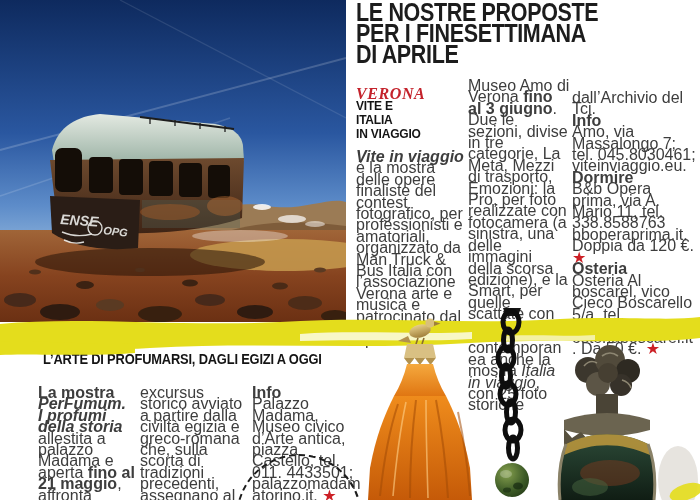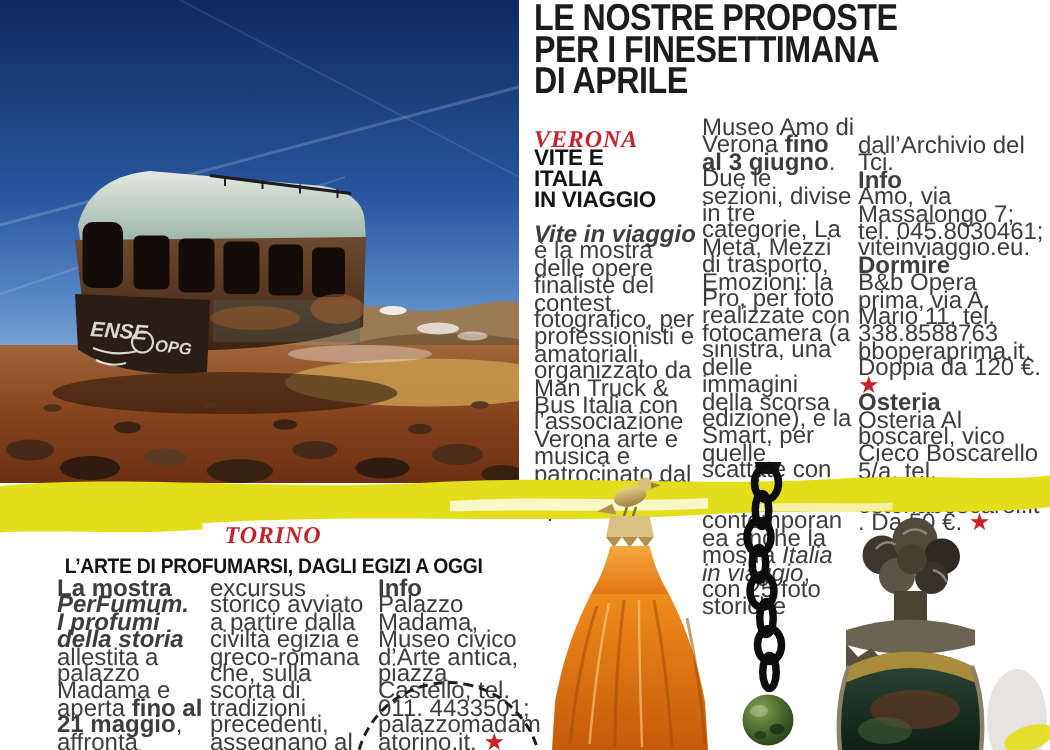--- a/index.html
+++ b/index.html
@@ -6,21 +6,21 @@
   body{width:700px;height:500px;position:relative;overflow:hidden;background:#ffffff;
        font-family:"Liberation Sans",sans-serif;color:#3d3d3d;}
   .abs{position:absolute;}
   
   #headline{left:356px;top:2px;width:344px;font-weight:bold;font-size:25px;line-height:21px;
             color:#1c1c1c;letter-spacing:-0.4px;white-space:pre-line;
             transform:scaleX(.86);transform-origin:left top;}
   .kicker{font-family:"Liberation Serif",serif;font-style:italic;font-weight:bold;
           font-size:16px;letter-spacing:.6px;color:#c4232c;}
   #verona-kicker{left:356px;top:85px;}
-  #verona-title{left:356px;top:99px;font-weight:bold;font-size:15px;line-height:14px;
+  #verona-title{left:356px;top:99px;font-weight:bold;font-size:12px;line-height:14px;
                 color:#141414;white-space:pre-line;letter-spacing:-0.2px;}
   .col{font-size:16px;line-height:11.4px;white-space:pre-wrap;overflow-wrap:anywhere;}
   .b{font-weight:bold;} .i{font-style:italic;} .red{color:#cc2026;}
   #v-col1{left:356px;top:151px;width:108px;}
   #v-col2{left:468px;top:80px;width:102px;}
   #v-col3{left:572px;top:92px;width:124px;}
   #photo-credit{left:334px;top:322px;transform:rotate(-90deg);transform-origin:0 0;
                 font-size:6.5px;color:#4a3a28;letter-spacing:.3px;width:60px;}
   
   #torino-head{left:0;top:349px;width:364px;text-align:center;}
@@ -225,21 +225,20 @@
 <div id="v-col2" class="abs col"><span>Museo Amo di Verona </span><span class="b">fino al 3 giugno</span><span>. Due le sezioni, divise in tre categorie, La Meta, Mezzi di trasporto, Emozioni: la Pro, per foto realizzate con fotocamera (a sinistra, una delle immagini della scorsa edizione), e la Smart, per quelle scattate con smartphone. In contemporanea anche la mostra </span><span class="i">Italia in viaggio</span><span>, con 25 foto storiche</span></div>
 <div id="v-col3" class="abs col"><span>dall’Archivio del Tci.
 </span><span class="b">Info</span><span>
 Amo, via Massalongo 7; tel. 045.8030461; viteinviaggio.eu.
 </span><span class="b">Dormire</span><span>
 B&amp;b Opera prima, via A. Mario 11, tel. 338.8588763 bboperaprima.it. Doppia da 120 €. </span><span class="red">★</span><span>
 </span><span class="b">Osteria</span><span>
 Osteria Al boscarel, vico Cieco Boscarello 5/a, tel. 045.8004574; osteriaboscarel.it. Da 50 €. </span><span class="red">★</span></div>
 
 <div id="torino-head" class="abs">
-  <div class="kicker">TORINO</div>
   <div id="torino-title">L’ARTE DI PROFUMARSI, DAGLI EGIZI A OGGI</div>
 </div>
 
 <div id="t-col1" class="abs col"><span class="b">La mostra
 </span><span class="b i">PerFumum.
 I profumi della storia</span><span> allestita a palazzo Madama e aperta </span><span class="b">fino al 21 maggio</span><span>, affronta l’evoluzione del profumo dall’antichità al</span></div>
 <div id="t-col2" class="abs col"><span>excursus storico avviato a partire dalla civiltà egizia e greco-romana che, sulla scorta di tradizioni precedenti, assegnano al profumo molteplici significati: da simbolo</span></div>
 <div id="t-col3" class="abs col"><span class="b">Info</span><span>
 Palazzo Madama, Museo civico d’Arte antica, piazza Castello, tel. 011. 4433501; palazzomadamatorino.it. </span><span class="red">★</span><span>
 </span><span class="b">Dormire</span><span>

